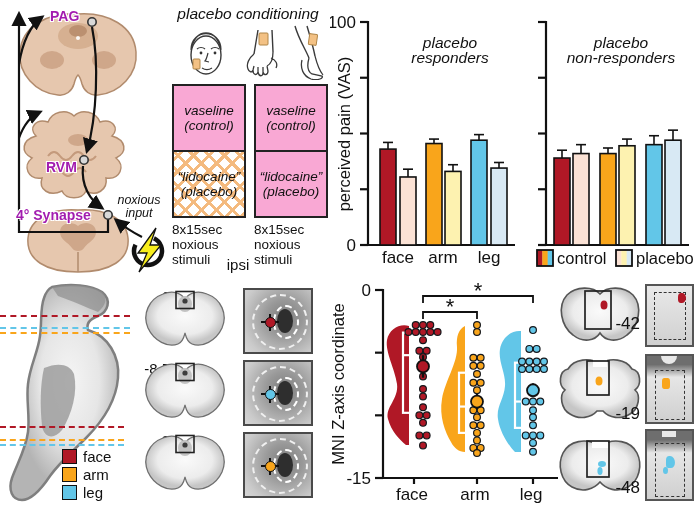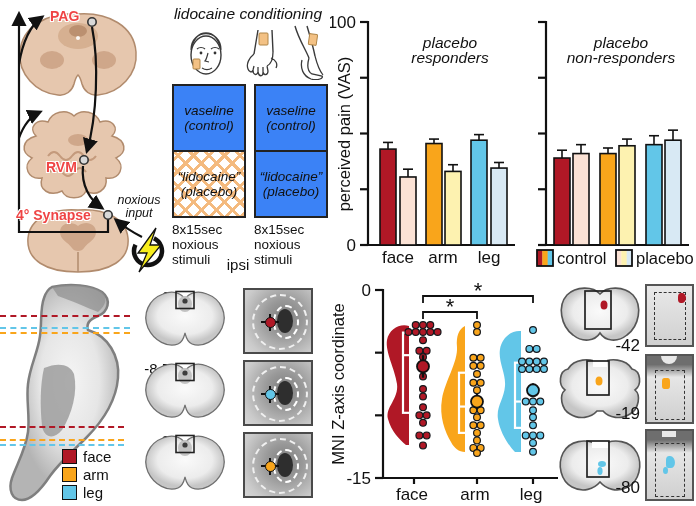--- a/index.html
+++ b/index.html
@@ -1,29 +1,29 @@
 <!DOCTYPE html>
 <html><head>
 <meta charset="utf-8">
 <style>
   html,body{margin:0;padding:0;background:#fff}
   .canvas{position:relative;width:696px;height:506px;background:#fff;overflow:hidden;
     font-family:"Liberation Sans","DejaVu Sans",sans-serif;color:#111}
   .abs{position:absolute}
   svg text{font-family:"Liberation Sans","DejaVu Sans",sans-serif}
   .lbl{position:absolute;font-weight:bold;font-size:14px}
-  .gray{color:#ef4444;text-shadow:-1px -1px 0 #fff,1px -1px 0 #fff,-1px 1px 0 #fff,1px 1px 0 #fff}
+  .gray{color:#a21caf;text-shadow:-1px -1px 0 #fff,1px -1px 0 #fff,-1px 1px 0 #fff,1px 1px 0 #fff}
   .ital{font-style:italic}
   .ml{white-space:pre-line}
   .cond-title{position:absolute;left:162px;top:5px;width:172px;text-align:center;
     font-style:italic;font-size:15.5px}
   .cond-box{position:absolute;width:70px;border:2px solid #222;background:#fff}
   .cell{height:64px;display:flex;align-items:center;justify-content:center;text-align:center;
     font-style:italic;font-size:13.5px;line-height:1.12;white-space:pre-line}
-  .cell.graybg{background:#3b82f6}
+  .cell.graybg{background:#f9a8d4}
   .cell.top{border-bottom:2px solid #222}
   .hatch{background-color:#fff;background-image:
     repeating-linear-gradient(45deg,#f4ba7e 0,#f4ba7e 3px,transparent 3px,transparent 11px),
     repeating-linear-gradient(-45deg,#f4ba7e 0,#f4ba7e 3px,transparent 3px,transparent 11px)}
   .caption{position:absolute;width:70px;text-align:left;font-size:13.5px;line-height:1.12;white-space:pre-line}
   .slice-label{position:absolute;font-size:15px;width:28px;text-align:right}
   .zlabel{position:absolute;font-size:17px;width:40px;text-align:right}
   .ipsi-title{position:absolute;left:210px;top:256px;width:56px;text-align:center;font-size:15px}
   .ipsibox{position:absolute;left:243px;width:70px;height:66px;box-sizing:border-box;border:2px solid #4a4a4a;
     background:radial-gradient(circle at 60% 45%,#7d7d7d 0,#989898 34%,#cacaca 80%,#d6d6d6 100%)}
@@ -117,21 +117,21 @@
       </g>
     </svg>
     <div class="lbl gray" style="left:50px;top:8px">PAG</div>
     <div class="lbl gray" style="left:46px;top:159px">RVM</div>
     <div class="lbl gray" style="left:16px;top:207px">4° Synapse</div>
     <div class="lbl ital ml" style="left:112px;top:194px;width:54px;text-align:center;color:#111;font-weight:normal;font-size:12.5px;line-height:1.05">noxious
 input</div>
   </div>
 
   <div class="abs" id="panel-conditioning" style="left:0;top:0">
-    <div class="cond-title">lidocaine conditioning</div>
+    <div class="cond-title">placebo conditioning</div>
 
     <svg class="abs" style="left:178px;top:22px" width="56" height="58" viewBox="0 0 56 58">
       <ellipse cx="28" cy="33" rx="15" ry="19" fill="#fff" stroke="#3a3a3a" stroke-width="1.4"></ellipse>
       <path d="M13,28 C13,6 43,6 43,28 C40,14 34,11 28,11 C22,11 16,14 13,28 Z" fill="#fff" stroke="#3a3a3a" stroke-width="1.3"></path>
       <path d="M19,27 C21,25 25,25 27,27 M33,27 C35,25 39,25 41,27" fill="none" stroke="#3a3a3a" stroke-width="1.2"></path>
       <circle cx="23" cy="31" r="1.4" fill="#333"></circle>
         <circle cx="37" cy="31" r="1.4" fill="#333"></circle>
       <path d="M30,31 C29,35 28,38 27,39 L31,40 M24,46 C27,48 31,48 34,46" fill="none" stroke="#3a3a3a" stroke-width="1.2"></path>
       <rect x="15" y="37" width="7" height="10" rx="1" fill="#f3c184" stroke="#b08648" stroke-width="1"></rect>
     </svg>
@@ -421,21 +421,21 @@
         <text x="478" y="298" font-size="22" text-anchor="middle" fill="#111">*</text>
       </g>
     </svg>
 
   <div class="abs" id="panel-zslices" style="left:0;top:0">
     <svg class="abs" style="left:556px;top:284px" width="88" height="64" viewBox="0 0 88 64">
       <path d="M44,10 C37,2 20,2 11,11 C1,22 5,42 17,51 C27,59 39,57 44,49 C49,57 61,59 71,51 C83,42 87,22 77,11 C68,2 51,2 44,10 Z" fill="url(#gslice)" stroke="#555" stroke-width="1.6"></path>
       <rect x="29" y="7" width="26" height="38" fill="none" stroke="#222" stroke-width="1.7"></rect>
       <ellipse cx="48" cy="21" rx="3.5" ry="4.5" fill="#b01826"></ellipse>
     </svg>
-    <div class="zlabel" style="left:600px;top:336px">-42</div>
+    <div class="zlabel" style="left:600px;top:314px">-42</div>
     <div class="zsbox" style="top:284px;height:63px">
       <div class="zsrect" style="left:7px;top:6px;width:30px;height:46px"></div>
       <div class="blob" style="left: 31px; top: 7px; width: 8px; height: 10px; border-radius: 45% 55% 60% 40%; background-color: rgb(176, 24, 38);"></div>
     </div>
 
     <svg class="abs" style="left:556px;top:356px" width="88" height="64" viewBox="0 0 88 64">
       <path d="M44,8 C34,1 18,3 12,13 C3,15 2,29 9,34 C3,39 5,53 14,58 C23,64 35,62 41,55 L47,55 C53,62 65,64 74,58 C83,53 85,39 79,34 C86,29 85,15 76,13 C70,3 54,1 44,8 Z" fill="url(#gslice)" stroke="#555" stroke-width="1.6"></path>
       <rect x="37" y="3" width="14" height="8" fill="#fff"></rect>
       <rect x="31" y="5" width="22" height="34" fill="none" stroke="#222" stroke-width="1.7"></rect>
       <ellipse cx="43" cy="25" rx="3.5" ry="4.5" fill="#f9a51b"></ellipse>
@@ -447,21 +447,21 @@
       <div class="blob" style="left: 15px; top: 22px; width: 8px; height: 11px; border-radius: 30%; background-color: rgb(249, 165, 27);"></div>
     </div>
 
     <svg class="abs" style="left:556px;top:434px" width="88" height="64" viewBox="0 0 88 64">
       <path d="M44,12 C30,3 13,7 7,19 C1,31 5,47 16,53 C27,59 38,55 44,48 C50,55 61,59 72,53 C83,47 87,31 81,19 C75,7 58,3 44,12 Z" fill="url(#gslice)" stroke="#555" stroke-width="1.6"></path>
       <rect x="36" y="7" width="16" height="7" fill="#fff"></rect>
       <rect x="31" y="7" width="22" height="36" fill="none" stroke="#222" stroke-width="1.7"></rect>
       <ellipse cx="46" cy="30" rx="4" ry="3" fill="#62c6e8"></ellipse>
       <ellipse cx="44" cy="37" rx="2.6" ry="4" fill="#62c6e8"></ellipse>
     </svg>
-    <div class="zlabel" style="left:600px;top:478px">-80</div>
+    <div class="zlabel" style="left:600px;top:478px">-48</div>
     <div class="zsbox darktop" style="top:429px;height:72px">
       <div class="slit" style="left:15px;top:0;width:14px;height:6px"></div>
       <div class="zsrect" style="left:8px;top:12px;width:28px;height:52px"></div>
       <div class="blob" style="left: 19px; top: 25px; width: 9px; height: 12px; border-radius: 40% 60% 50% 30%; background-color: rgb(98, 198, 232);"></div>
       <div class="blob" style="left: 16px; top: 36px; width: 5px; height: 7px; border-radius: 50%; background-color: rgb(98, 198, 232);"></div>
     </div>
   </div>
 
 </div>
 

